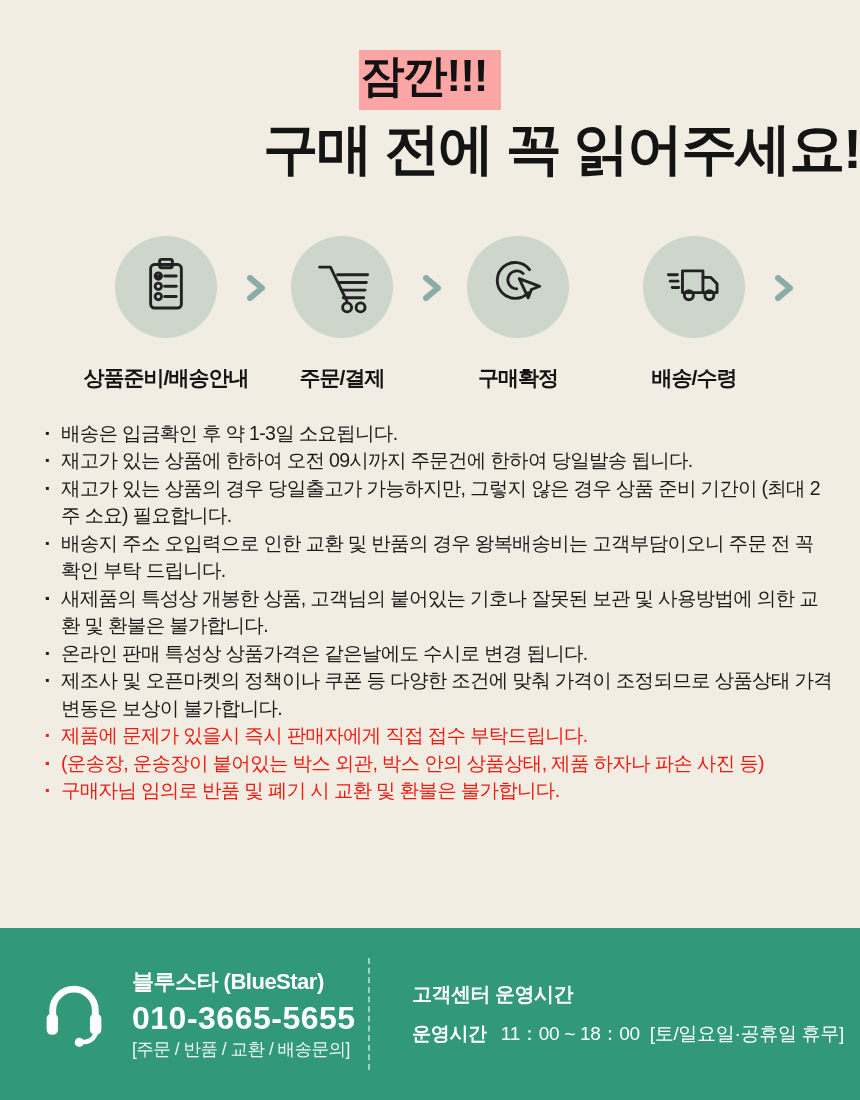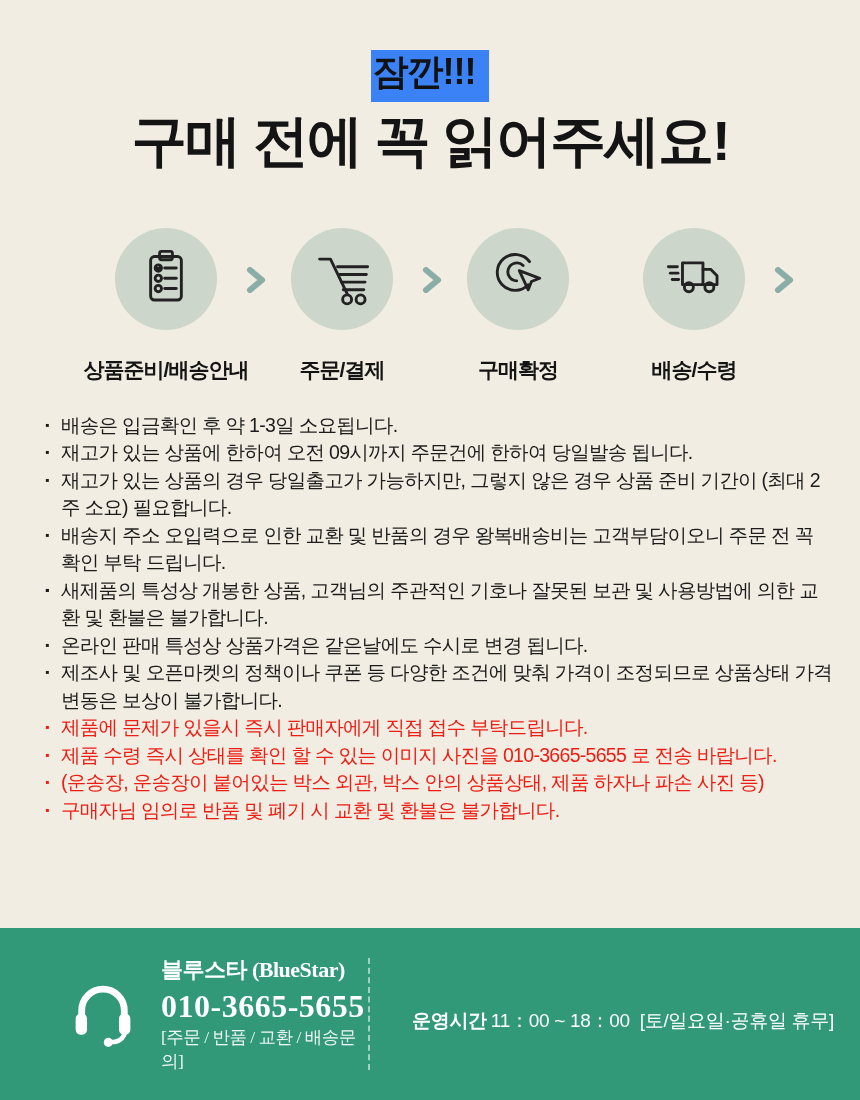--- a/index.html
+++ b/index.html
@@ -9,35 +9,36 @@
     background:#f1ede2;
     font-family:"Liberation Sans", sans-serif;
     position:relative;
     overflow:hidden;
     color:#1c1c1c;
   }
   
   .header { padding-top:50px; text-align:center; }
   .badge {
     display:inline-block;
-    background:#3b82f6;
+    background:#fca5a5;
     color:#121212;
-    font-size:36px;
+    font-size:44px;
     font-weight:800;
     line-height:1.0;
     padding:4px 14px 12px 2px;
     letter-spacing:-1px;
   }
   .page-title {
     margin:8px 0 0 0;
     font-size:56px;
     font-weight:800;
     color:#141414;
     letter-spacing:-2px;
     line-height:1.1;
+    text-align:right;
   }
   
   .steps { margin-top:56px; display:flex; justify-content:center; }
   .step { width:176px; display:flex; flex-direction:column; align-items:center; position:relative; }
   .step-circle {
     width:102px; height:102px; border-radius:50%;
     background:#ccd6cb;
     display:flex; align-items:center; justify-content:center;
   }
   .step-label {
@@ -66,32 +67,31 @@
   .footer {
     position:absolute; left:0; bottom:0;
     width:860px; height:172px;
     background:#319878;
     color:#ffffff;
     display:flex; align-items:center;
   }
   .f-left {
     width:368px; height:100%;
     display:flex; align-items:center;
-    padding-left:65px;
-    font-family:Liberation Serif, serif;
+    padding-left:36px;
   }
   .f-left-text { margin-left:20px; }
   .shop-name { font-size:22px; font-weight:700; letter-spacing:-0.5px; }
   .phone { font-size:32px; font-weight:800; margin-top:3px; letter-spacing:0.5px; }
   .tags { font-size:17.5px; color:rgba(255,255,255,0.92); letter-spacing:-0.5px; }
   .f-divider { height:112px; width:0; border-left:2px dashed rgba(255,255,255,0.55); }
   .f-right { padding-left:42px; }
   .hours-title { font-size:20px; font-weight:700; letter-spacing:-0.5px; }
   .hours-line { margin-top:13px; font-size:19px; letter-spacing:-0.3px; }
-  .hours-label { font-weight:700; margin-right:4px; }
+  .hours-label { font-weight:700; margin-right:14px; }
   .hours-closed { margin-left:10px; }
 </style>
 </head>
 <body>
 
 <div class="header">
   <span class="badge">잠깐!!!</span>
   <h1 class="page-title">구매 전에 꼭 읽어주세요!</h1>
 </div>
 
@@ -180,25 +180,25 @@
 
 </div>
 
 <div class="notices">
   <ul>
     <li><span class="bullet">▪</span><span>배송은 입금확인 후 약 1-3일 소요됩니다.</span></li>
     <li><span class="bullet">▪</span><span>재고가 있는 상품에 한하여 오전 09시까지 주문건에 한하여 당일발송 됩니다.</span></li>
     <li><span class="bullet">▪</span><span>재고가 있는 상품의 경우 당일출고가 가능하지만, 그렇지 않은 경우 상품 준비 기간이 (최대 2주 소요) 필요합니다.</span></li>
     <li><span class="bullet">▪</span><span>배송지 주소 오입력으로 인한 교환 및 반품의 경우 왕복배송비는 고객부담이오니 주문 전 꼭 확인 부탁 드립니다.</span></li>
     <li><span class="bullet">▪</span></li>
-    <li><span class="bullet">▪</span><span>새제품의 특성상 개봉한 상품, 고객님의 주관적인 기호나 잘못된 보관 및 사용방법에 의한 교환 및 환불은 불가합니다.</span></li>
+    <li><span class="bullet">▪</span><span>새제품의 특성상 개봉한 상품, 고객님의 붙어있는 기호나 잘못된 보관 및 사용방법에 의한 교환 및 환불은 불가합니다.</span></li>
     <li><span class="bullet">▪</span><span>온라인 판매 특성상 상품가격은 같은날에도 수시로 변경 됩니다.</span></li>
     <li><span class="bullet">▪</span><span>제조사 및 오픈마켓의 정책이나 쿠폰 등 다양한 조건에 맞춰 가격이 조정되므로 상품상태 가격 변동은 보상이 불가합니다.</span></li>
     <li class="alert"><span class="bullet">▪</span><span>제품에 문제가 있을시 즉시 판매자에게 직접 접수 부탁드립니다.</span></li>
-    <li class="alert"><span class="bullet">▪</span><span>제품 수령 즉시 상태를 확인 할 수 있는 이미지 사진을 010-3665-5655 로 전송 바랍니다.</span></li>
+    <li class="alert"><span class="bullet">▪</span></li>
     <li class="alert"><span class="bullet">▪</span><span>(운송장, 운송장이 붙어있는 박스 외관, 박스 안의 상품상태, 제품 하자나 파손 사진 등)</span></li>
     <li class="alert"><span class="bullet">▪</span><span>구매자님 임의로 반품 및 폐기 시 교환 및 환불은 불가합니다.</span></li>
   </ul>
 </div>
 
 <div class="footer">
   <div class="f-left">
     <span>
       <svg width="76" height="76" viewBox="0 0 100 100">
         <path d="M22 60 V48 a28 28 0 0 1 56 0 V60" fill="none" stroke="#ffffff" stroke-width="9" stroke-linecap="round"></path>
@@ -209,17 +209,18 @@
       </svg>
     </span>
     <div class="f-left-text">
       <div class="shop-name">블루스타 (BlueStar)</div>
       <div class="phone">010-3665-5655</div>
       <div class="tags">[주문 / 반품 / 교환 / 배송문의]</div>
     </div>
   </div>
   <div class="f-divider"></div>
   <div class="f-right">
+    <div class="hours-title">고객센터 운영시간</div>
     <div class="hours-line">
       <span class="hours-label">운영시간</span><span>11：00 ~ 18：00</span><span class="hours-closed">[토/일요일·공휴일 휴무]</span>
     </div>
   </div>
 </div>
 
 </body></html>

